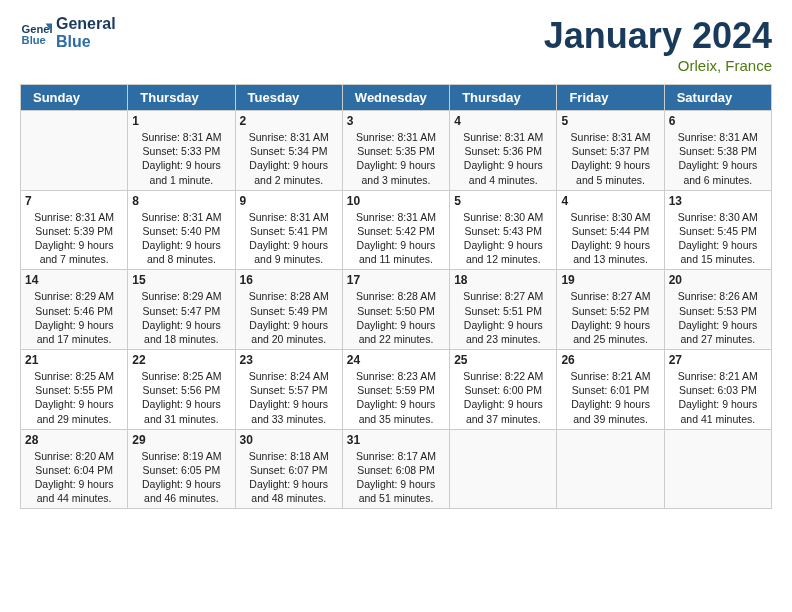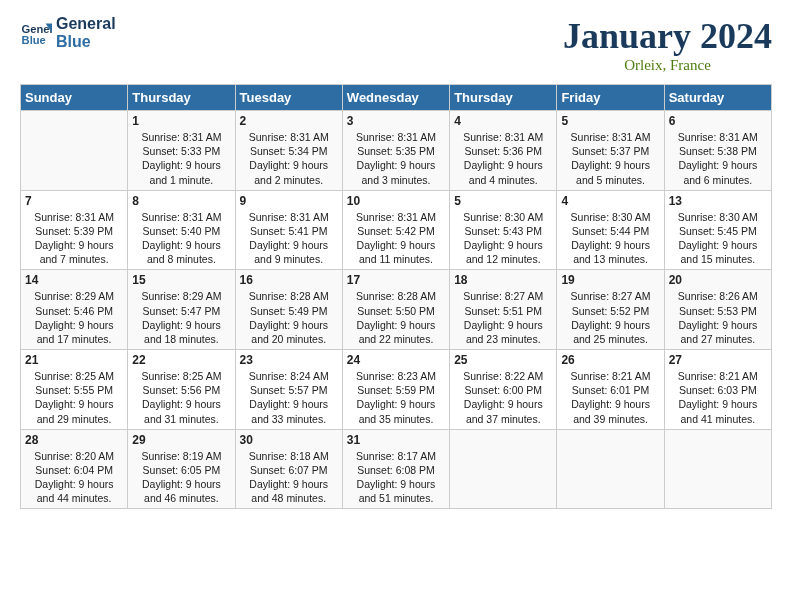--- a/index.html
+++ b/index.html
@@ -23,43 +23,42 @@
     .logo {
       display: flex;
       align-items: center;
       gap: 4px;
     }
     .logo-icon {
       width: 32px;
       height: 32px;
     }
     .title-block {
-      text-align: center;
-      font-family: Liberation Serif, serif;
+      text-align: right;
     }
     .month-title {
       font-size: 36px;
       font-weight: bold;
       color: #1a3a5c;
     }
     .location {
       font-size: 15px;
       color: #4d7c0f;
     }
     table {
       width: 100%;
       border-collapse: collapse;
       table-layout: fixed;
     }
     thead tr th {
       background-color: #2e6da4;
       color: #fff;
       font-size: 13px;
       font-weight: bold;
-      padding: 5px 4px;
+      padding: 5px 12px;
       text-align: left;
       border: 1px solid #ccc;
     }
     tbody tr td {
       border: 1px solid #ccc;
       vertical-align: top;
       padding: 3px 4px;
       font-size: 10.5px;
       color: #222;
       height: 76px;

